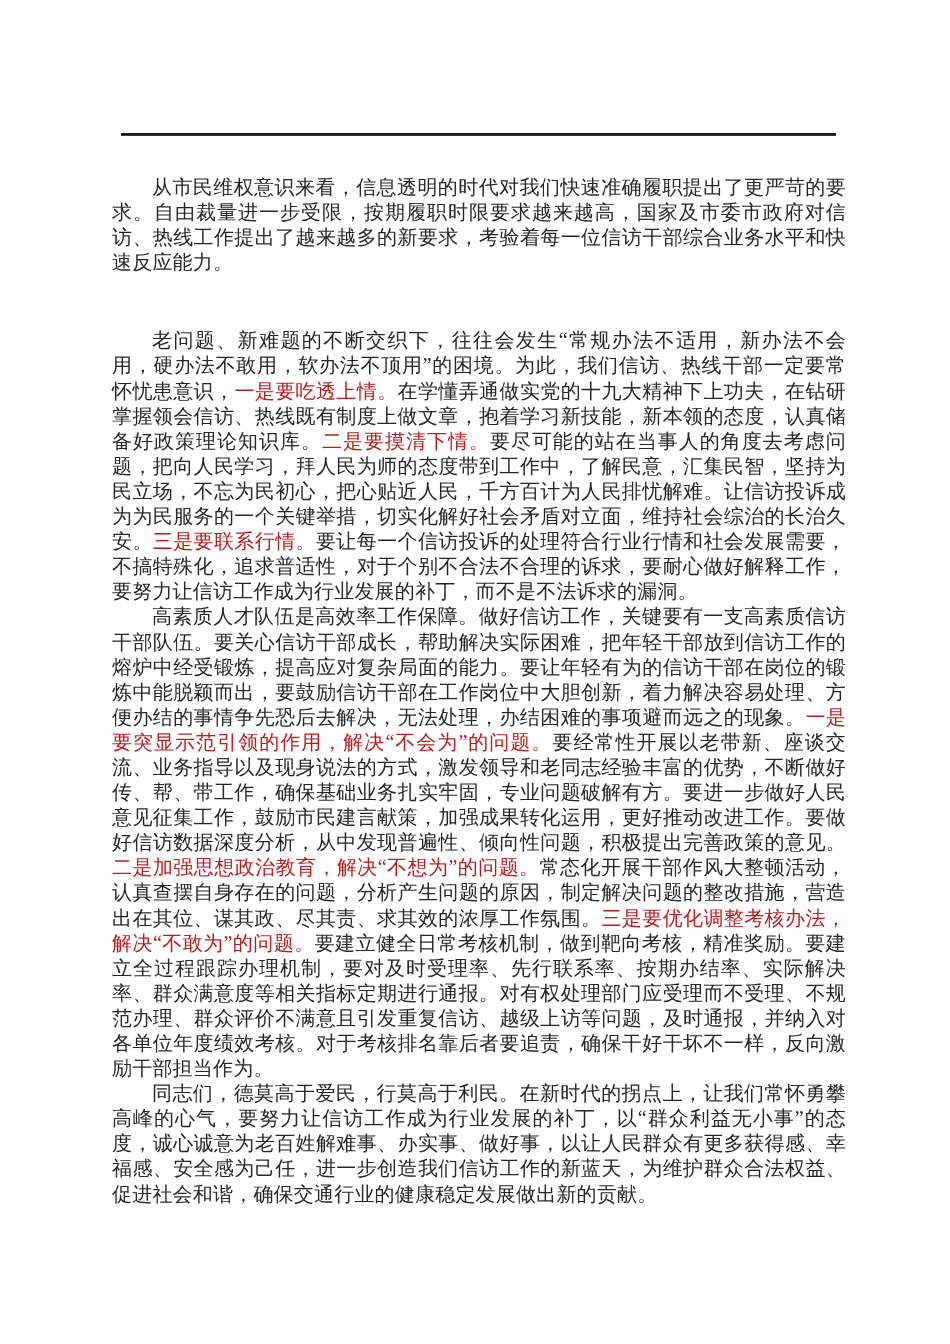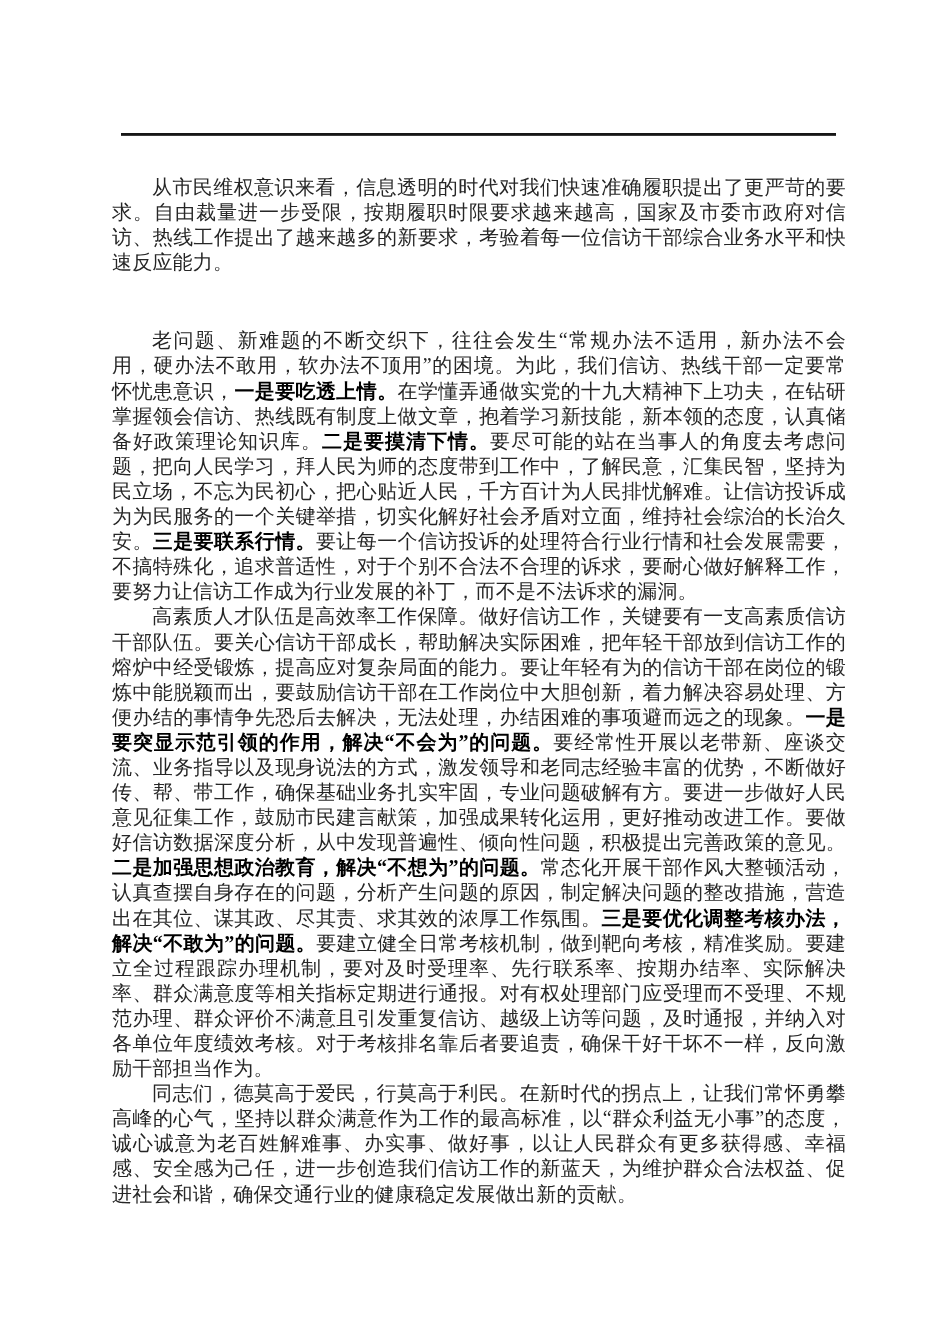--- a/index.html
+++ b/index.html
@@ -39,36 +39,36 @@
     line-height: 25.1px;
     text-align: justify;
     letter-spacing: 0.2px;
   }
   .para {
     margin: 0;
     padding: 0;
     text-indent: 2em;
   }
   .para b {
-    font-weight: bold;
-    color: #000000;
+    font-weight: normal;
+    color: #b91c1c;
   }
   .para-gap {
     height: 53px;
   }
   .heading {
     font-weight: bold;
     color: #1c1c1c;
   }
 </style>
 </head>
 <body>
 
 <div class="page">
   <div class="top-rule"></div>
   <div class="doc-body">
     <p class="para"><span>从市民维权意识来看，信息透明的时代对我们快速准确履职提出了更严苛的要求。自由裁量进一步受限，按期履职时限要求越来越高，国家及市委市政府对信访、热线工作提出了越来越多的新要求，考验着每一位信访干部综合业务水平和快速反应能力。</span></p>
     <div class="para-gap"></div>
     <p class="para"><span>老问题、新难题的不断交织下，往往会发生“常规办法不适用，新办法不会用，硬办法不敢用，软办法不顶用”的困境。为此，我们信访、热线干部一定要常怀忧患意识，</span><b>一是要吃透上情。</b><span>在学懂弄通做实党的十九大精神下上功夫，在钻研掌握领会信访、热线既有制度上做文章，抱着学习新技能，新本领的态度，认真储备好政策理论知识库。</span><b>二是要摸清下情。</b><span>要尽可能的站在当事人的角度去考虑问题，把向人民学习，拜人民为师的态度带到工作中，了解民意，汇集民智，坚持为民立场，不忘为民初心，把心贴近人民，千方百计为人民排忧解难。让信访投诉成为为民服务的一个关键举措，切实化解好社会矛盾对立面，维持社会综治的长治久安。</span><b>三是要联系行情。</b><span>要让每一个信访投诉的处理符合行业行情和社会发展需要，不搞特殊化，追求普适性，对于个别不合法不合理的诉求，要耐心做好解释工作，要努力让信访工作成为行业发展的补丁，而不是不法诉求的漏洞。</span></p>
     <p class="para"><span>高素质人才队伍是高效率工作保障。做好信访工作，关键要有一支高素质信访干部队伍。要关心信访干部成长，帮助解决实际困难，把年轻干部放到信访工作的熔炉中经受锻炼，提高应对复杂局面的能力。要让年轻有为的信访干部在岗位的锻炼中能脱颖而出，要鼓励信访干部在工作岗位中大胆创新，着力解决容易处理、方便办结的事情争先恐后去解决，无法处理，办结困难的事项避而远之的现象。</span><b>一是要突显示范引领的作用，解决“不会为”的问题。</b><span>要经常性开展以老带新、座谈交流、业务指导以及现身说法的方式，激发领导和老同志经验丰富的优势，不断做好传、帮、带工作，确保基础业务扎实牢固，专业问题破解有方。要进一步做好人民意见征集工作，鼓励市民建言献策，加强成果转化运用，更好推动改进工作。要做好信访数据深度分析，从中发现普遍性、倾向性问题，积极提出完善政策的意见。</span><b>二是加强思想政治教育，解决“不想为”的问题。</b><span>常态化开展干部作风大整顿活动，认真查摆自身存在的问题，分析产生问题的原因，制定解决问题的整改措施，营造出在其位、谋其政、尽其责、求其效的浓厚工作氛围。</span><b>三是要优化调整考核办法，解决“不敢为”的问题。</b><span>要建立健全日常考核机制，做到靶向考核，精准奖励。要建立全过程跟踪办理机制，要对及时受理率、先行联系率、按期办结率、实际解决率、群众满意度等相关指标定期进行通报。对有权处理部门应受理而不受理、不规范办理、群众评价不满意且引发重复信访、越级上访等问题，及时通报，并纳入对各单位年度绩效考核。对于考核排名靠后者要追责，确保干好干坏不一样，反向激励干部担当作为。</span></p>
-    <p class="para"><span>同志们，德莫高于爱民，行莫高于利民。在新时代的拐点上，让我们常怀勇攀高峰的心气，坚持以群众满意作为工作的最高标准，以“群众利益无小事”的态度，诚心诚意为老百姓解难事、办实事、做好事，以让人民群众有更多获得感、幸福感、安全感为己任，进一步创造我们信访工作的新蓝天，为维护群众合法权益、促进社会和谐，确保交通行业的健康稳定发展做出新的贡献。</span></p>
+    <p class="para"><span>同志们，德莫高于爱民，行莫高于利民。在新时代的拐点上，让我们常怀勇攀高峰的心气，要努力让信访工作成为行业发展的补丁，以“群众利益无小事”的态度，诚心诚意为老百姓解难事、办实事、做好事，以让人民群众有更多获得感、幸福感、安全感为己任，进一步创造我们信访工作的新蓝天，为维护群众合法权益、促进社会和谐，确保交通行业的健康稳定发展做出新的贡献。</span></p>
   </div>
 </div>
 
 </body></html>

